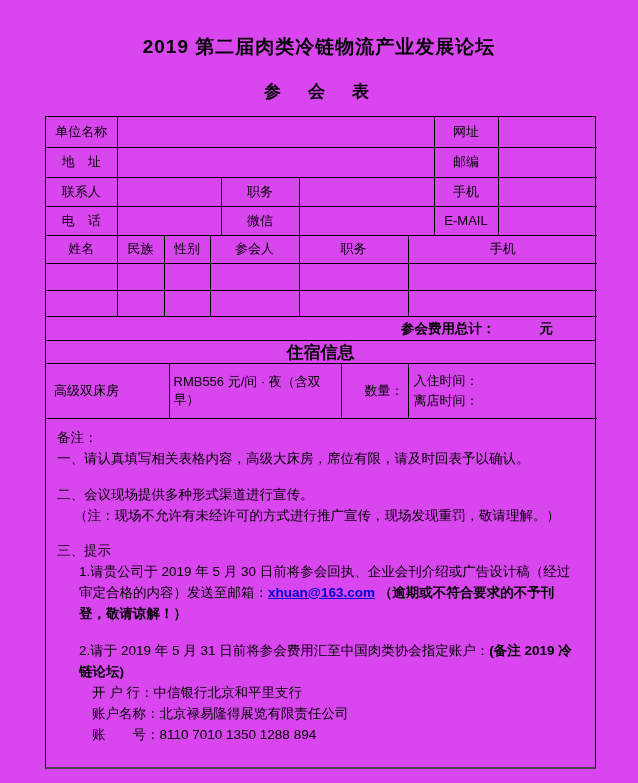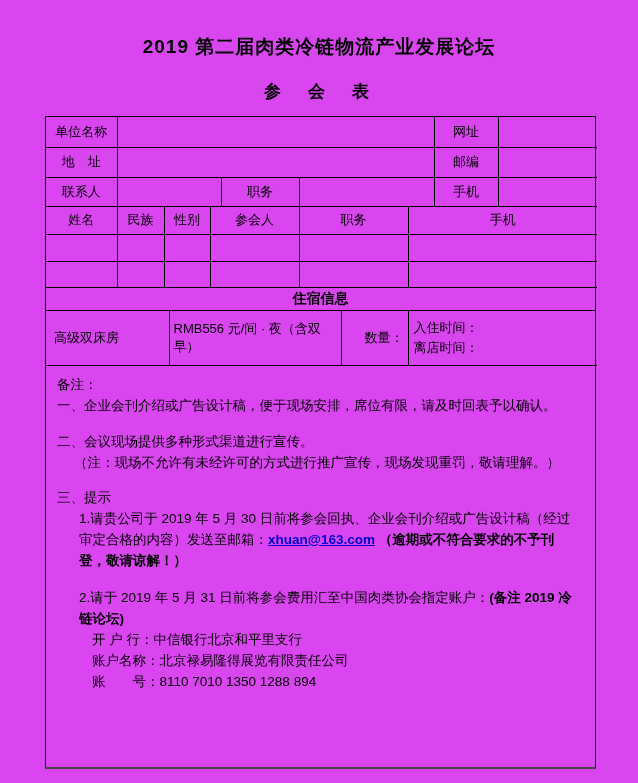--- a/index.html
+++ b/index.html
@@ -31,21 +31,21 @@
   .tB tr{height:27px;}
   .tB tr.hdr{height:28px;}
   .tC tr{height:54px;}
   .fee-row{
     height:23px;border-bottom:1px solid #000;display:flex;align-items:center;
     justify-content:flex-end;padding-right:42px;font-size:13.5px;font-weight:bold;
   }
   .fee-unit{margin-left:44px;}
   .info-row{
     height:22px;border-bottom:1px solid #000;display:flex;align-items:center;
-    justify-content:center;font-size:14px;font-weight:bold;
+    justify-content:center;font-size:17px;font-weight:bold;
   }
   .room-cell{padding-left:8px;}
   .price-cell{}
   .qty-cell{padding-left:6px;text-align:right;}
   .time-cell{padding-left:5px;line-height:20px;}
   .notes{
     flex:1;padding:8px 14px 0 11px;font-size:13.5px;line-height:21px;
   }
   .notes .n-item2{margin-top:15px;}
   .notes .n-item2-note{padding-left:17px;}
@@ -87,20 +87,28 @@
         <td colspan="3"></td>
         <td class="lbl">邮编</td>
         <td></td>
       </tr>
       <tr style="height:29px">
         <td class="lbl">联系人</td>
         <td></td>
         <td class="lbl">职务</td>
         <td></td>
         <td class="lbl">手机</td>
+        <td></td>
+      </tr>
+      <tr style="height:29px">
+        <td class="lbl">电　话</td>
+        <td></td>
+        <td class="lbl">微信</td>
+        <td></td>
+        <td class="lbl">E-MAIL</td>
         <td></td>
       </tr>
     </tbody>
       </table>
 
     <table class="tB">
       <colgroup>
         <col style="width:71px">
           <col style="width:47px">
           <col style="width:46px">
@@ -129,20 +137,24 @@
         <td></td>
         <td></td>
         <td></td>
         <td></td>
         <td></td>
         <td></td>
       </tr>
     </tbody>
       </table>
 
+    <div class="fee-row">
+      <span>参会费用总计：</span>
+      <span class="fee-unit">元</span>
+    </div>
 
     <div class="info-row">住宿信息</div>
 
     <table class="tC">
       <colgroup>
         <col style="width:123px">
           <col style="width:172px">
           <col style="width:67px">
           <col style="width:189px">
       </colgroup>
@@ -154,21 +166,21 @@
         <td class="time-cell">
           <div>入住时间：</div>
           <div>离店时间：</div>
         </td>
       </tr>
     </tbody>
       </table>
 
     <div class="notes">
       <div>备注：</div>
-      <div class="n-item1">一、企业会刊介绍或广告设计稿，便于现场安排，席位有限，请及时回表予以确认。</div>
+      <div class="n-item1">一、请认真填写相关表格内容，高级大床房，席位有限，请及时回表予以确认。</div>
       <div class="n-item2">二、会议现场提供多种形式渠道进行宣传。</div>
       <div class="n-item2-note">（注：现场不允许有未经许可的方式进行推广宣传，现场发现重罚，敬请理解。）</div>
       <div class="n-item3">三、提示</div>
       <div class="n-block">
         <span>1.请贵公司于 2019 年 5 月 30 日前将参会回执、企业会刊介绍或广告设计稿（经过审定合格的内容）发送至邮箱：</span><a class="email-link">xhuan@163.com</a>
         <span class="bold">（逾期或不符合要求的不予刊登，敬请谅解！）</span>
       </div>
       <div class="n-block2">
         <span>2.请于 2019 年 5 月 31 日前将参会费用汇至中国肉类协会指定账户：</span><span class="bold">(备注 2019 冷链论坛)</span>
       </div>

